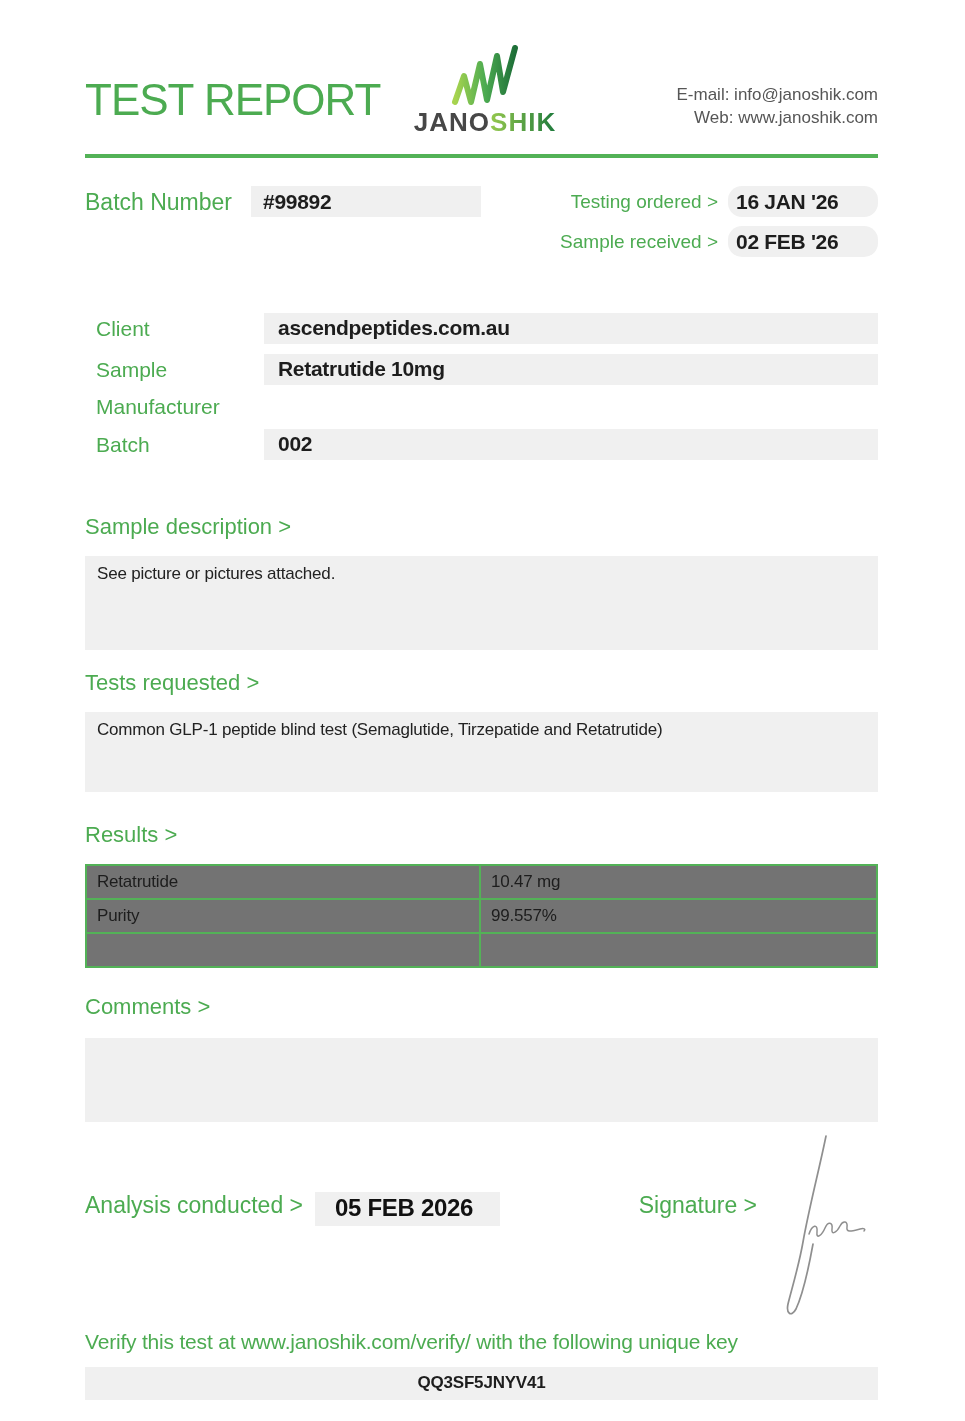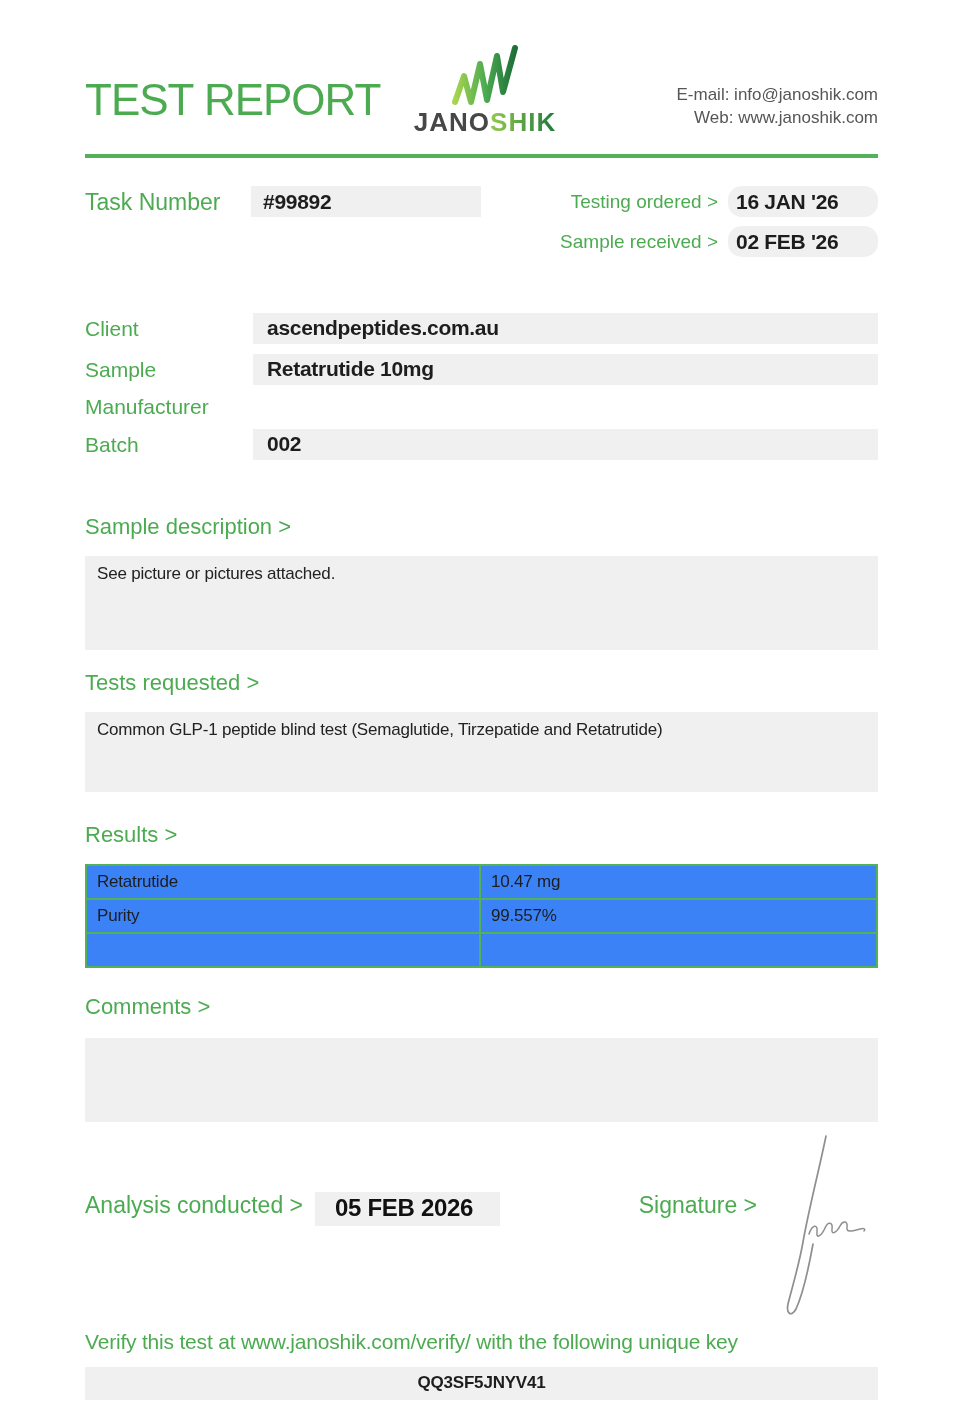--- a/index.html
+++ b/index.html
@@ -20,39 +20,39 @@
   
   .task-row { display:flex; align-items:flex-start; margin-top:28px; }
   .task-label { color:#4cab51; font-size:23px; width:166px; padding-top:3px; white-space:nowrap; }
   .task-value { background:#f0f0f0; width:230px; height:31px; font-size:21px; font-weight:bold; letter-spacing:-0.3px; color:#1d1d1d; padding:4px 12px 0; }
   .dates { margin-left:auto; display:flex; flex-direction:column; gap:9px; }
   .date-line { display:flex; align-items:center; justify-content:flex-end; }
   .date-label { color:#4cab51; font-size:19px; margin-right:10px; white-space:nowrap; }
   .date-value { background:#f0f0f0; width:150px; height:31px; font-size:21px; font-weight:bold; letter-spacing:-0.3px; color:#1d1d1d; padding:4px 8px 0;border-radius:14px; }
 
   
-  .info-block { margin-top:56px; }
+  .info-block { margin-top:56px;margin-left:11px; }
   .info-row { display:flex; align-items:center; margin-bottom:10px; }
   .info-label { color:#4cab51; font-size:21px; width:168px; white-space:nowrap; }
   .info-value { flex:1; background:#f0f0f0; height:31px; font-size:21px; font-weight:bold; letter-spacing:-0.3px; color:#1d1d1d; padding:3px 14px 0; }
 
   
   .section-label { color:#4cab51; font-size:22px; white-space:nowrap; }
   .s-desc { margin-top:54px; }
   .s-tests { margin-top:20px; }
   .s-results { margin-top:30px; }
   .s-comments { margin-top:26px; }
   .gray-box { background:#f0f0f0; margin-top:16px; padding:8px 12px; font-size:17px; color:#222; letter-spacing:-0.2px; }
   .box-desc { height:94px; }
   .box-tests { height:80px; }
   .box-comments { height:84px; margin-top:18px; }
 
   
   .results-table { width:100%; border-collapse:collapse; margin-top:16px; }
-  .results-table td { border:2px solid #53b257; height:34px; font-size:17px; letter-spacing:-0.2px; color:#1d1d1d; padding:0 10px; background:#3b82f6; }
+  .results-table td { border:2px solid #53b257; height:34px; font-size:17px; letter-spacing:-0.2px; color:#1d1d1d; padding:0 10px; background:#737373; }
   .results-table td.c1 { width:49.8%; }
 
   
   .analysis-row { display:flex; align-items:flex-start; margin-top:70px; }
   .analysis-label { color:#4cab51; font-size:23px; white-space:nowrap; }
   .analysis-value { background:#f0f0f0; font-size:24px; font-weight:bold; letter-spacing:-0.3px; color:#111; padding:2px 20px 4px; margin-left:12px; min-width:185px; }
   .signature-label { color:#4cab51; font-size:23px; margin-left:auto; margin-right:121px; white-space:nowrap; }
   .signature-svg { position:absolute; left:762px; top:1130px; }
 
   .verify-text { color:#4cab51; font-size:21px; letter-spacing:-0.2px; margin-top:104px; white-space:nowrap; }
@@ -84,21 +84,21 @@
 
     <div class="contact">
       <div>E-mail: info@janoshik.com</div>
       <div>Web: www.janoshik.com</div>
     </div>
   </div>
 
   <div class="divider"></div>
 
   <div class="task-row">
-    <div class="task-label">Task Number</div>
+    <div class="task-label">Batch Number</div>
     <div class="task-value">#99892</div>
     <div class="dates">
       <div class="date-line">
         <div class="date-label">Testing ordered  &gt;</div>
         <div class="date-value">16 JAN '26</div>
       </div>
       <div class="date-line">
         <div class="date-label">Sample received &gt;</div>
         <div class="date-value">02 FEB '26</div>
       </div>

